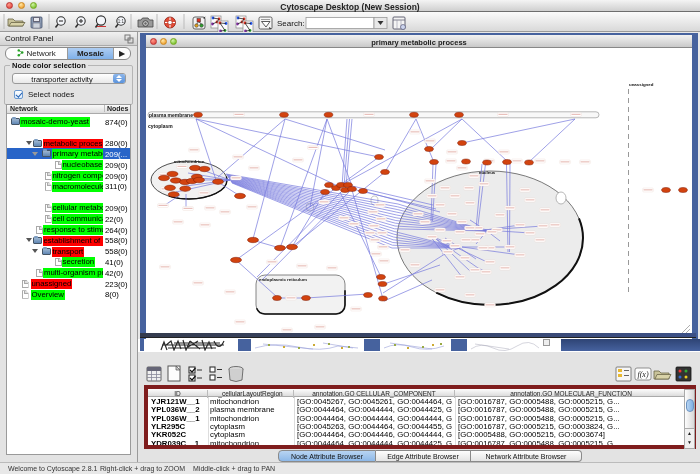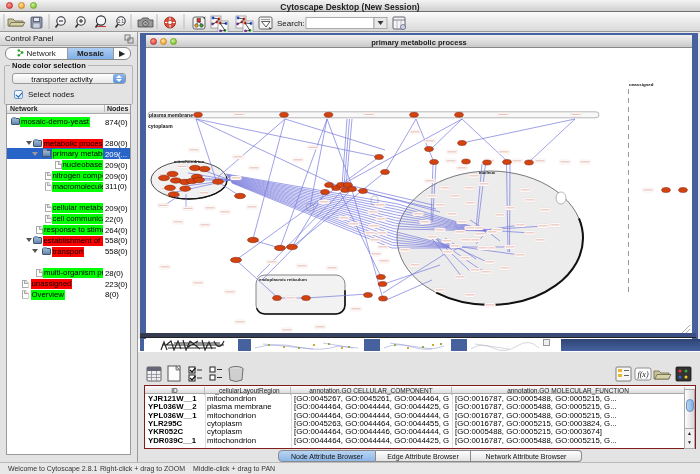--- a/index.html
+++ b/index.html
@@ -65,21 +65,21 @@
 
 
 .wl { position:absolute; top:3px; width:7px; height:7px; border-radius:50%; }
 #winbottom { position:absolute; left:2px; top:301px; width:556px; height:5px; background:linear-gradient(90deg,#353c4e,#3c5086); border-bottom:1px solid #222; }
 #bgwins { position:absolute; left:0; top:307px; width:562px; height:13px; background:#fff; }
 .bgbar { position:absolute; top:0; width:8px; height:12px; background:#46629e; }
 
 #dpanel { left:138px; top:352px; width:562px; height:110px; background:#e3e3e3; }
 #dphead { position:absolute; left:0; top:0; width:562px; height:12px; background:linear-gradient(#f1f1f1,#d2d2d2); border-top:1px solid #aaa; border-bottom:1px solid #aaa; }
 #dphead span { position:absolute; left:8px; top:1px; font-size:8px; color:#111; }
-#dtable { position:absolute; left:6px; top:33px; width:552px; height:64px; background:#fff; border:1px solid #7f1d1d; overflow:hidden; }
+#dtable { position:absolute; left:6px; top:33px; width:552px; height:64px; background:#fff; border:4px solid #7f1d1d; overflow:hidden; }
 #dthead { position:absolute; left:0; top:0; width:552px; height:8px; background:linear-gradient(#fdfdfd,#dcdcdc); border-bottom:1px solid #aaa; }
 #dthead span { position:absolute; top:0.5px; font-size:6.5px; color:#222; text-align:center; border-right:1px solid #bbb; height:8px; }
 .drow { position:absolute; left:0; width:540px; height:8.3px; font-size:7.8px; color:#000; }
 .drow b { position:absolute; left:3px; top:0; font-weight:bold; }
 .drow i { position:absolute; top:0; font-style:normal; white-space:nowrap; overflow:hidden; }
 #vline1,#vline2,#vline3 { position:absolute; top:8px; bottom:0; width:1px; background:#ddd; }
 #vline1 { left:60px; } #vline2 { left:146px; } #vline3 { left:307px; }
 #dscroll { position:absolute; left:546px; top:37px; width:11px; height:60px; background:linear-gradient(90deg,#fdfdfd,#d8d8d8); border:1px solid #aaa; }
 #dthumb { position:absolute; left:0.5px; top:9px; width:8px; height:13px; background:linear-gradient(90deg,#b7d4f2,#7fb0e4); border:1px solid #6a93c2; border-radius:4px; }
 #dbox { position:absolute; left:0; bottom:0; width:9px; height:20px; background:#f0f0f0; border-top:1px solid #aaa; font-size:5px; text-align:center; color:#222; line-height:9px; }
@@ -271,24 +271,29 @@
           <div class="fold" style="left:26px"></div>
           <div class="lbl r" style="left:35.5px;max-width:60.5px">establishment of l</div>
           <div class="cnt">558(0)</div>
         </div>
       <div class="trow" style="top:140.6px">
           <div class="arr" style="left:25px"></div>
           <div class="fold" style="left:35px"></div>
           <div class="lbl r" style="left:44.5px;max-width:51.5px">transport</div>
           <div class="cnt">558(0)</div>
         </div>
+      <div class="trow" style="top:151.4px">
+          <div class="file" style="left:48px"></div>
+          <div class="lbl g" style="left:54.5px;max-width:41.5px">secretion</div>
+          <div class="cnt">41(0)</div>
+        </div>
       <div class="trow" style="top:162.2px">
           <div class="file" style="left:29px"></div>
           <div class="lbl g" style="left:36px;max-width:60px">multi-organism pr</div>
-          <div class="cnt">28(0)</div>
+          <div class="cnt">42(0)</div>
         </div>
       <div class="trow" style="top:173px">
           <div class="file" style="left:14.5px"></div>
           <div class="lbl r" style="left:23.5px;max-width:72.5px">unassigned</div>
           <div class="cnt">223(0)</div>
         </div>
       <div class="trow" style="top:183.8px">
           <div class="file" style="left:14.5px"></div>
           <div class="lbl g" style="left:23.5px;max-width:72.5px">Overview</div>
           <div class="cnt">8(0)</div>

